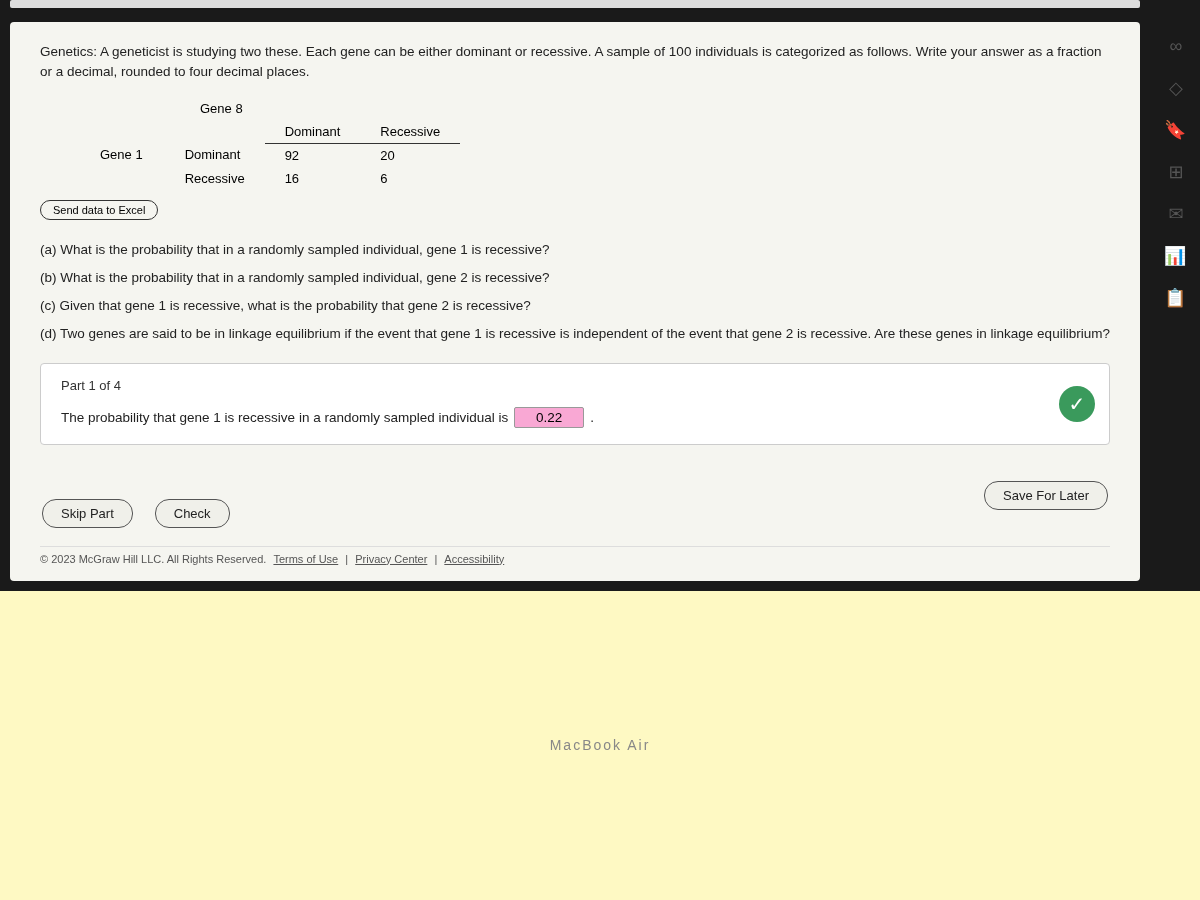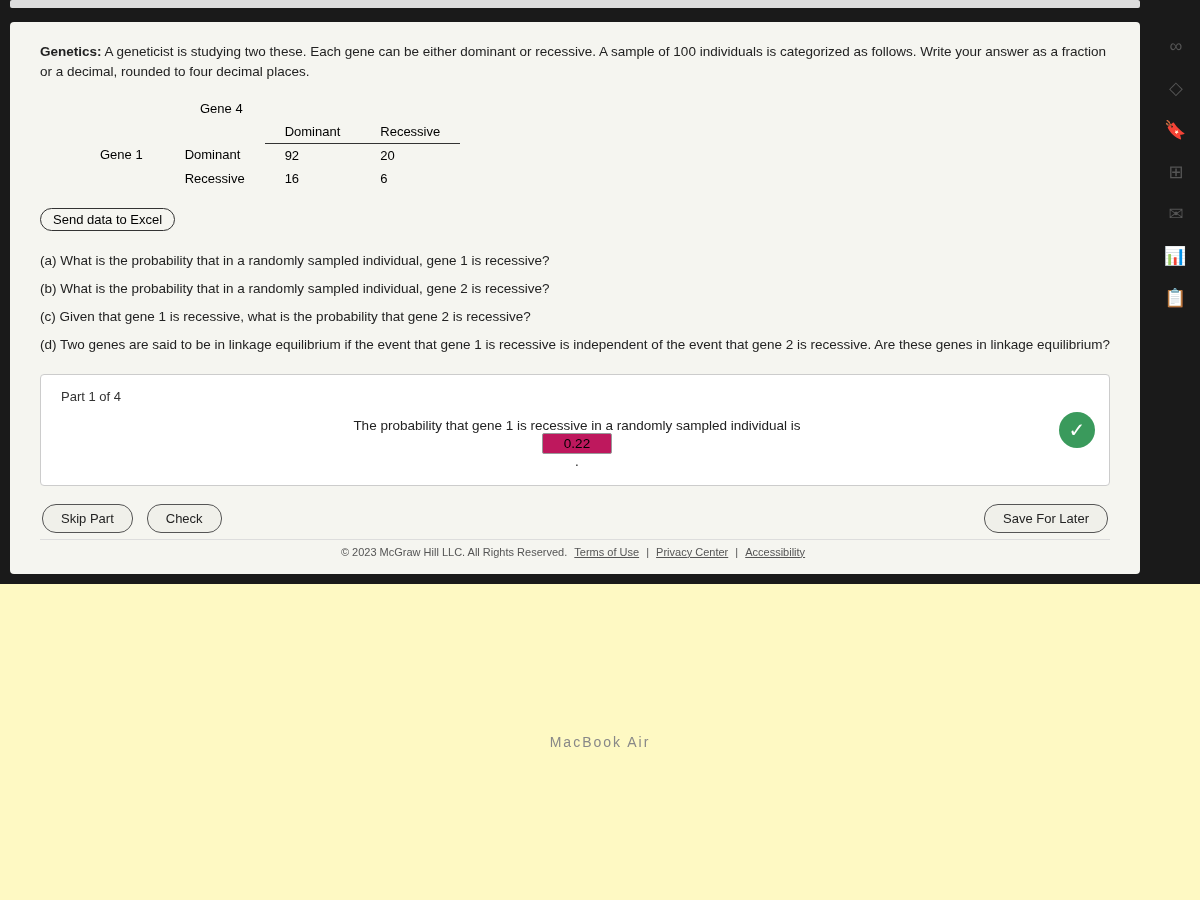--- a/index.html
+++ b/index.html
@@ -49,21 +49,21 @@
 
     
     .problem-header {
       font-size: 13.5px;
       line-height: 1.5;
       color: #222;
       margin-bottom: 18px;
     }
 
     .problem-header strong {
-      font-weight: 700;
+      font-weight: 400;
     }
 
     .genetics-table {
       border-collapse: collapse;
       font-size: 13px;
     }
 
     .genetics-table th, .genetics-table td {
       padding: 4px 20px;
       text-align: left;
@@ -84,24 +84,23 @@
       border-right: 1.5px solid #333;
       padding-right: 12px;
     }
 
     
     .send-data-btn {
       display: inline-block;
       border: 1.5px solid #333;
       border-radius: 12px;
       padding: 3px 12px;
-      font-size: 13px;
+      font-size: 11px;
       background: transparent;
       cursor: pointer;
-      margin-top: 8px;
       margin-bottom: 18px;
     }
 
     
     .questions-section {
       font-size: 13.5px;
       line-height: 1.8;
       color: #222;
       margin-bottom: 16px;
     }
@@ -125,31 +124,31 @@
       font-weight: 500;
       color: #333;
       margin-bottom: 14px;
     }
 
     .part-answer-row {
       font-size: 13.5px;
       color: #222;
       display: flex;
       align-items: center;
-      flex-direction: column;
+      gap: 6px;
     }
 
     .answer-input {
       border: 1px solid #999;
       border-radius: 2px;
       padding: 2px 6px;
       font-size: 13.5px;
       width: 70px;
       text-align: center;
-      background: #be185d;
+      background: #f9a8d4;
     }
 
     
     .check-circle {
       position: absolute;
       right: 14px;
       top: 50%;
       transform: translateY(-50%);
       width: 36px;
       height: 36px;
@@ -166,21 +165,22 @@
     .action-bar {
       display: flex;
       align-items: center;
       justify-content: space-between;
       padding: 0 2px;
       margin-top: 4px;
     }
 
     .left-actions {
       display: flex;
-      gap: 14px;
+      gap: 22px;
+      margin-top: 36px;
     }
 
     .right-actions {
       display: flex;
       gap: 20px;
       align-items: center;
     }
 
     .action-btn {
       border: 1.5px solid #555;
@@ -197,26 +197,26 @@
       border-radius: 14px;
       padding: 6px 18px;
       font-size: 13px;
       background: transparent;
       cursor: pointer;
       color: #222;
     }
 
     
     .footer-bar {
-      text-align: center;
+      text-align: left;
       font-size: 11px;
       color: #555;
       padding-top: 6px;
       border-top: 1px solid #ddd;
-      margin-top: 6px;
+      margin-top: 18px;
     }
 
     .footer-bar a {
       color: #555;
       text-decoration: underline;
       margin: 0 4px;
     }
 
     
     .keyboard-area {
@@ -269,21 +269,21 @@
     <div class="sidebar-icon">📋</div>
   </div>
 
   
   <p class="problem-header">
     <strong>Genetics:</strong><span> A geneticist is studying two these. Each gene can be either dominant or recessive. A sample of 100 individuals is categorized as follows. Write your answer as a fraction or a decimal, rounded to four decimal places.</span>
   </p>
 
   
   <div class="table-outer">
-    <div style="margin-left:100px; font-size:13px; font-weight:500; margin-bottom:4px;">Gene 4</div>
+    <div style="margin-left:100px; font-size:13px; font-weight:500; margin-bottom:4px;">Gene 8</div>
     <div style="display:flex; align-items:center; gap:10px;">
       <div style="font-size:13px; font-weight:500; writing-mode:horizontal-tb; margin-right:12px;">Gene 1</div>
       <table class="genetics-table">
         <thead>
           <tr>
             <th style="border:none;"></th>
             <th>Dominant</th>
             <th>Recessive</th>
           </tr>
         </thead>

